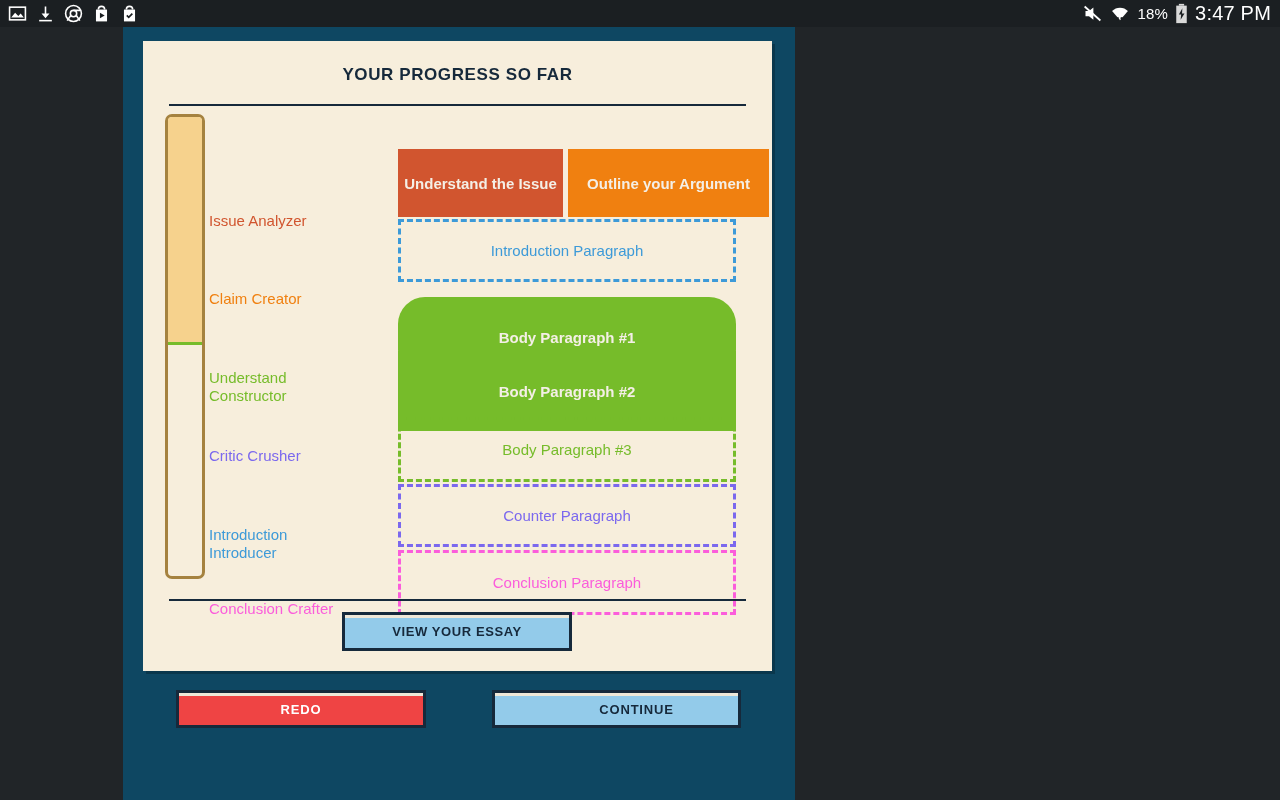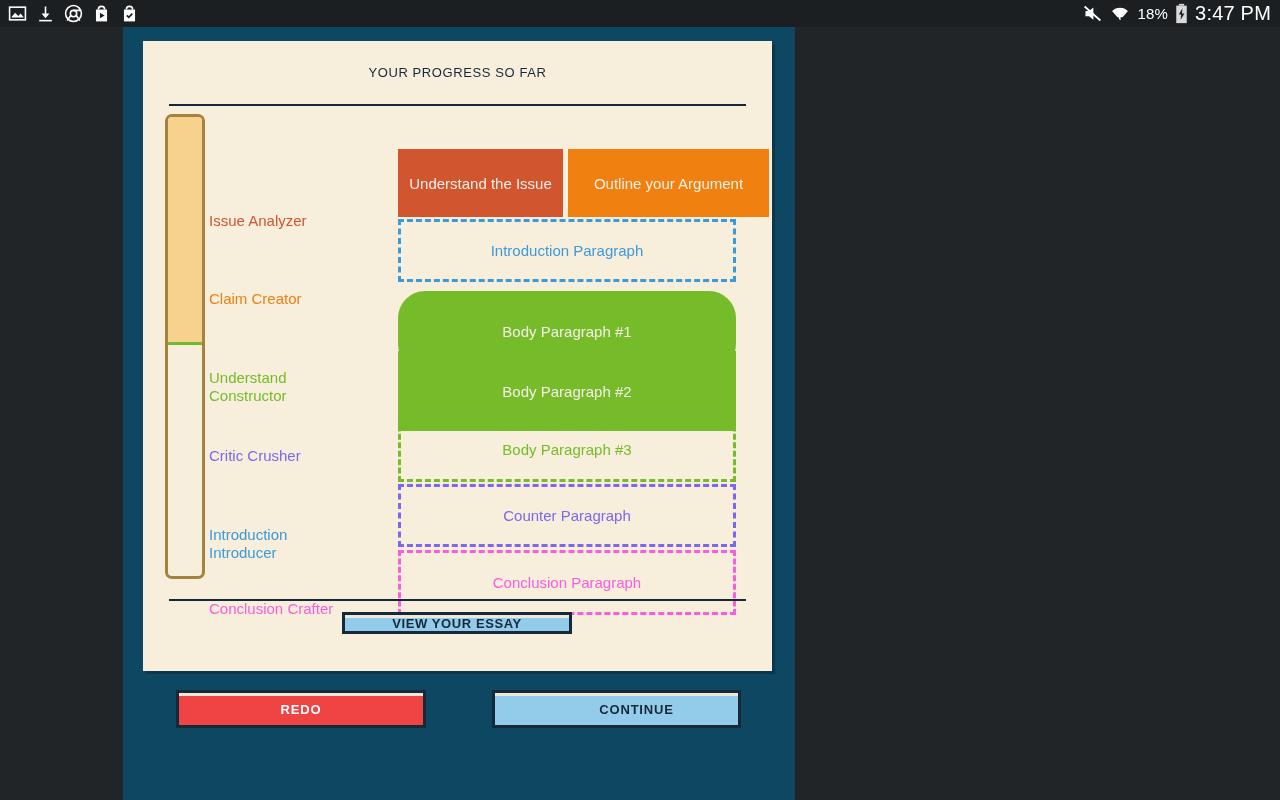--- a/index.html
+++ b/index.html
@@ -63,22 +63,22 @@
     width: 629px; height: 630px;
     background: #f7eedc;
     box-shadow: 3px 3px 0 rgba(0,0,0,.22);
   }
 
   #card-title {
     position: absolute;
     left: 0; top: 24px;
     width: 629px;
     text-align: center;
-    font-size: 13px;
-    font-weight: normal;
+    font-size: 17px;
+    font-weight: bold;
     letter-spacing: .6px;
     color: #16293b;
   }
 
   .hrule {
     position: absolute;
     left: 26px;
     width: 577px;
     height: 2px;
     background: #16293b;
@@ -126,28 +126,28 @@
     width: 340px; height: 465px;
   }
   .block {
     position: absolute;
     display: flex;
     align-items: center;
     justify-content: center;
     font-size: 15px;
     text-align: center;
   }
-  .block.solid { color: #f4efe6; }
+  .block.solid { color: #f4efe6; font-weight: bold; }
   .block.dashed { background: transparent; }
 
   
   #view-essay {
     position: absolute;
     left: 199px; top: 571px;
-    width: 230px; height: 22px;
+    width: 230px; height: 39px;
     background: #93cbea;
     border: 3px solid #16293b;
     color: #16293b;
     font-size: 13px;
     font-weight: bold;
     letter-spacing: .6px;
     display: flex;
     align-items: center;
     justify-content: center;
     cursor: pointer;
@@ -293,21 +293,21 @@
           </div>
           <div class="stage-label" style="top: 486px; color: rgb(251, 93, 219);">
             <div>Conclusion Crafter</div>
           </div>
         </div>
 
       <div id="blocks">
           <div class="block solid" style="left: 0px; top: 35px; width: 165px; height: 68px; background: rgb(209, 85, 47);">Understand the Issue</div>
           <div class="block solid" style="left: 170px; top: 35px; width: 201px; height: 68px; background: rgb(240, 128, 16);">Outline your Argument</div>
           <div class="block dashed" style="left: 0px; top: 105px; width: 338px; height: 63px; border: 3px dashed rgb(61, 154, 216); color: rgb(61, 154, 216);">Introduction Paragraph</div>
-          <div class="block solid" style="left: 0px; top: 177px; width: 338px; height: 80px; background: rgb(118, 188, 42); border-radius: 27px;">Body Paragraph #1</div>
+          <div class="block solid" style="left: 0px; top: 183px; width: 338px; height: 80px; background: rgb(118, 188, 42); border-radius: 27px;">Body Paragraph #1</div>
           <div class="block solid" style="left: 0px; top: 237px; width: 338px; height: 80px; background: rgb(118, 188, 42);">Body Paragraph #2</div>
           <div class="block dashed" style="left: 0px; top: 303px; width: 338px; height: 65px; border: 3px dashed rgb(118, 188, 42); color: rgb(118, 188, 42);">Body Paragraph #3</div>
           <div class="block dashed" style="left: 0px; top: 370px; width: 338px; height: 63px; border: 3px dashed rgb(123, 104, 238); color: rgb(123, 104, 238);">Counter Paragraph</div>
           <div class="block dashed" style="left: 0px; top: 436px; width: 338px; height: 65px; border: 3px dashed rgb(251, 93, 219); color: rgb(251, 93, 219);">Conclusion Paragraph</div>
         </div>
 
       <div class="hrule" id="hr-bottom"></div>
 
       <div id="view-essay">VIEW YOUR ESSAY</div>
     </div>

